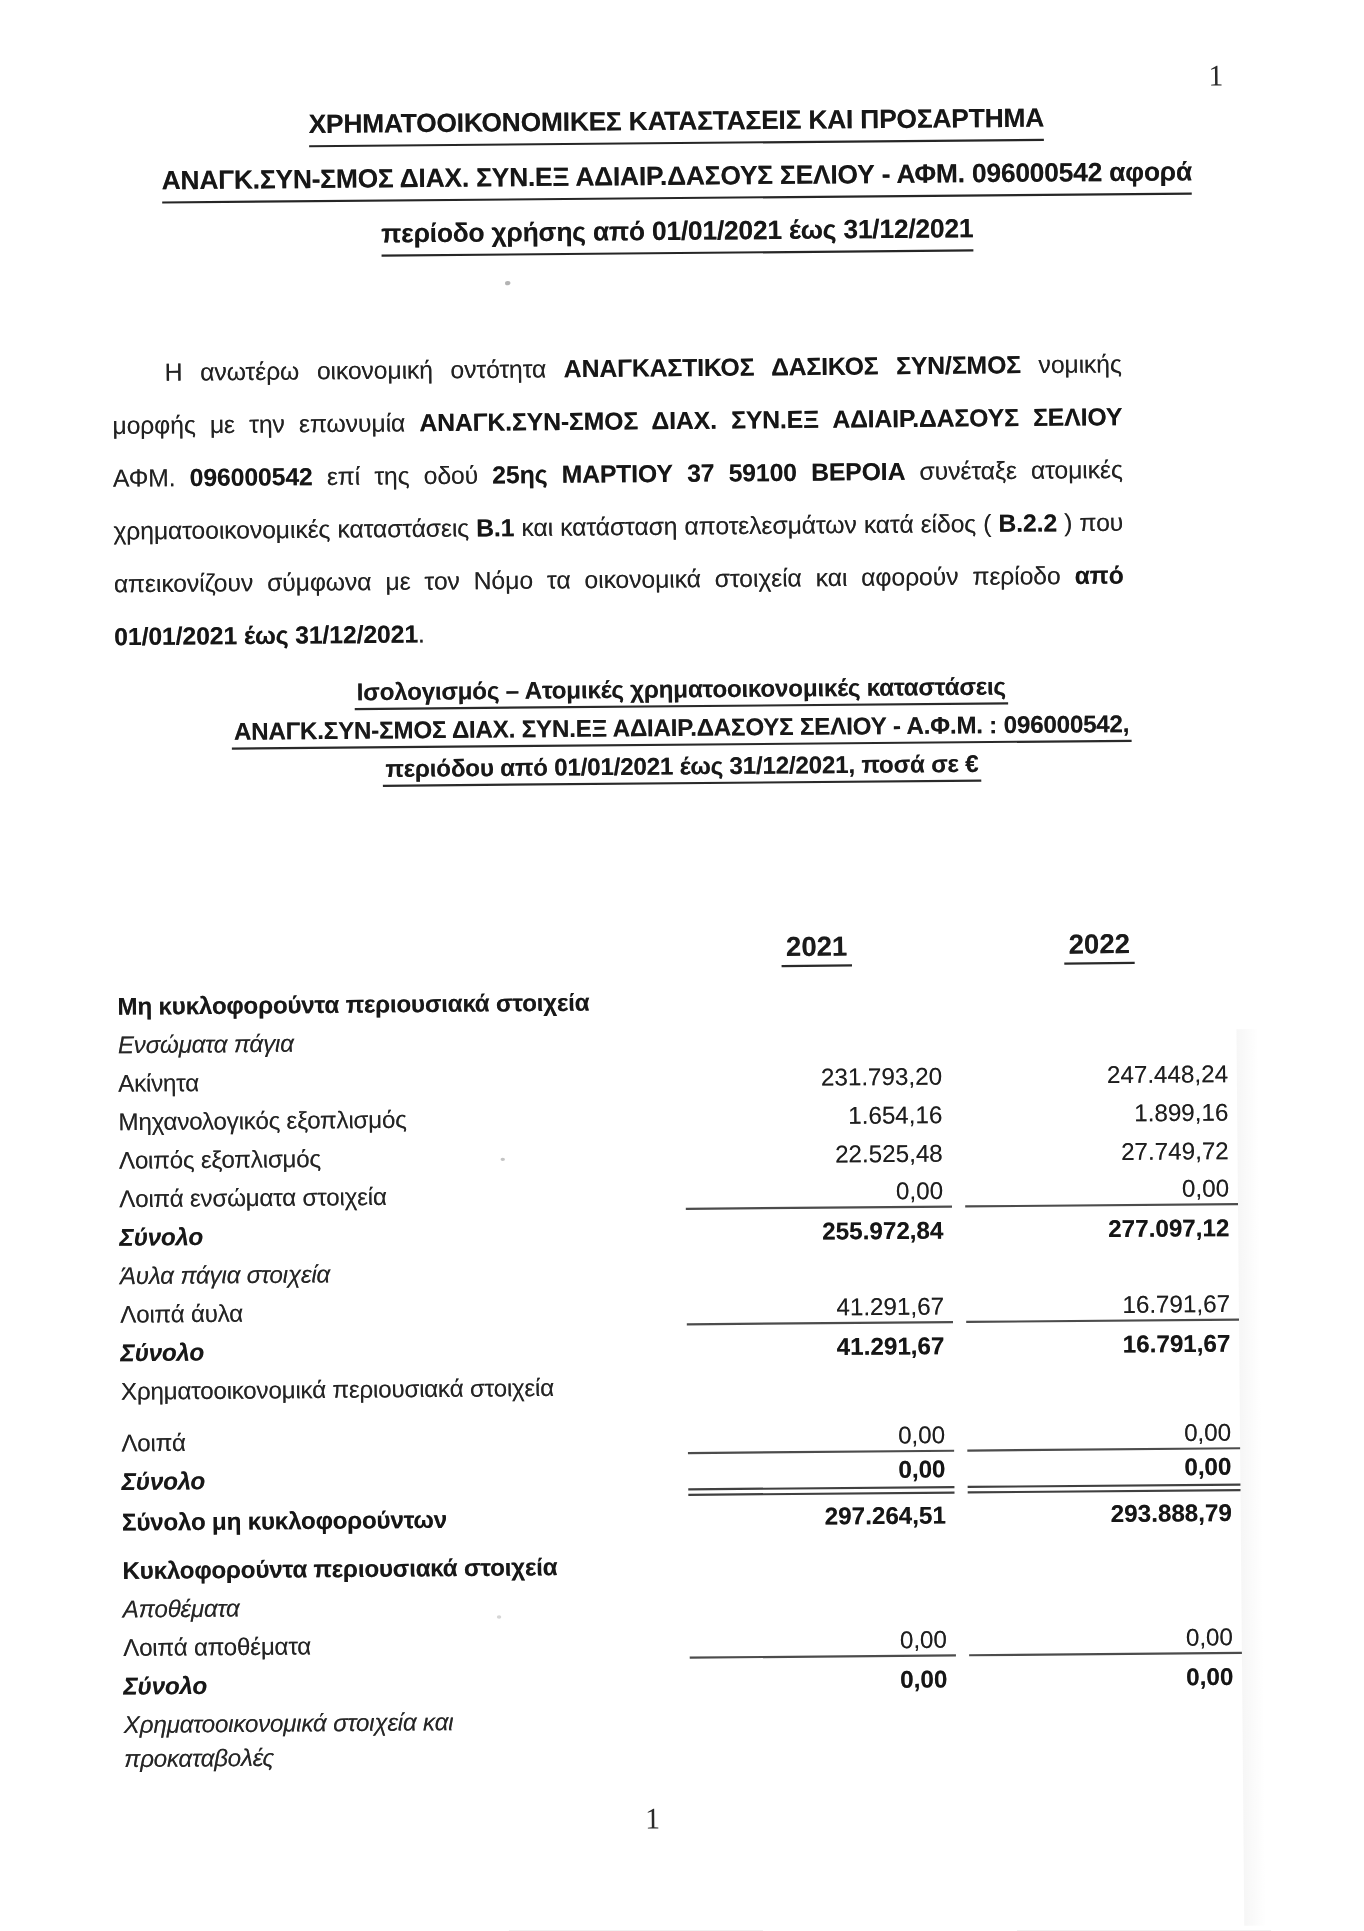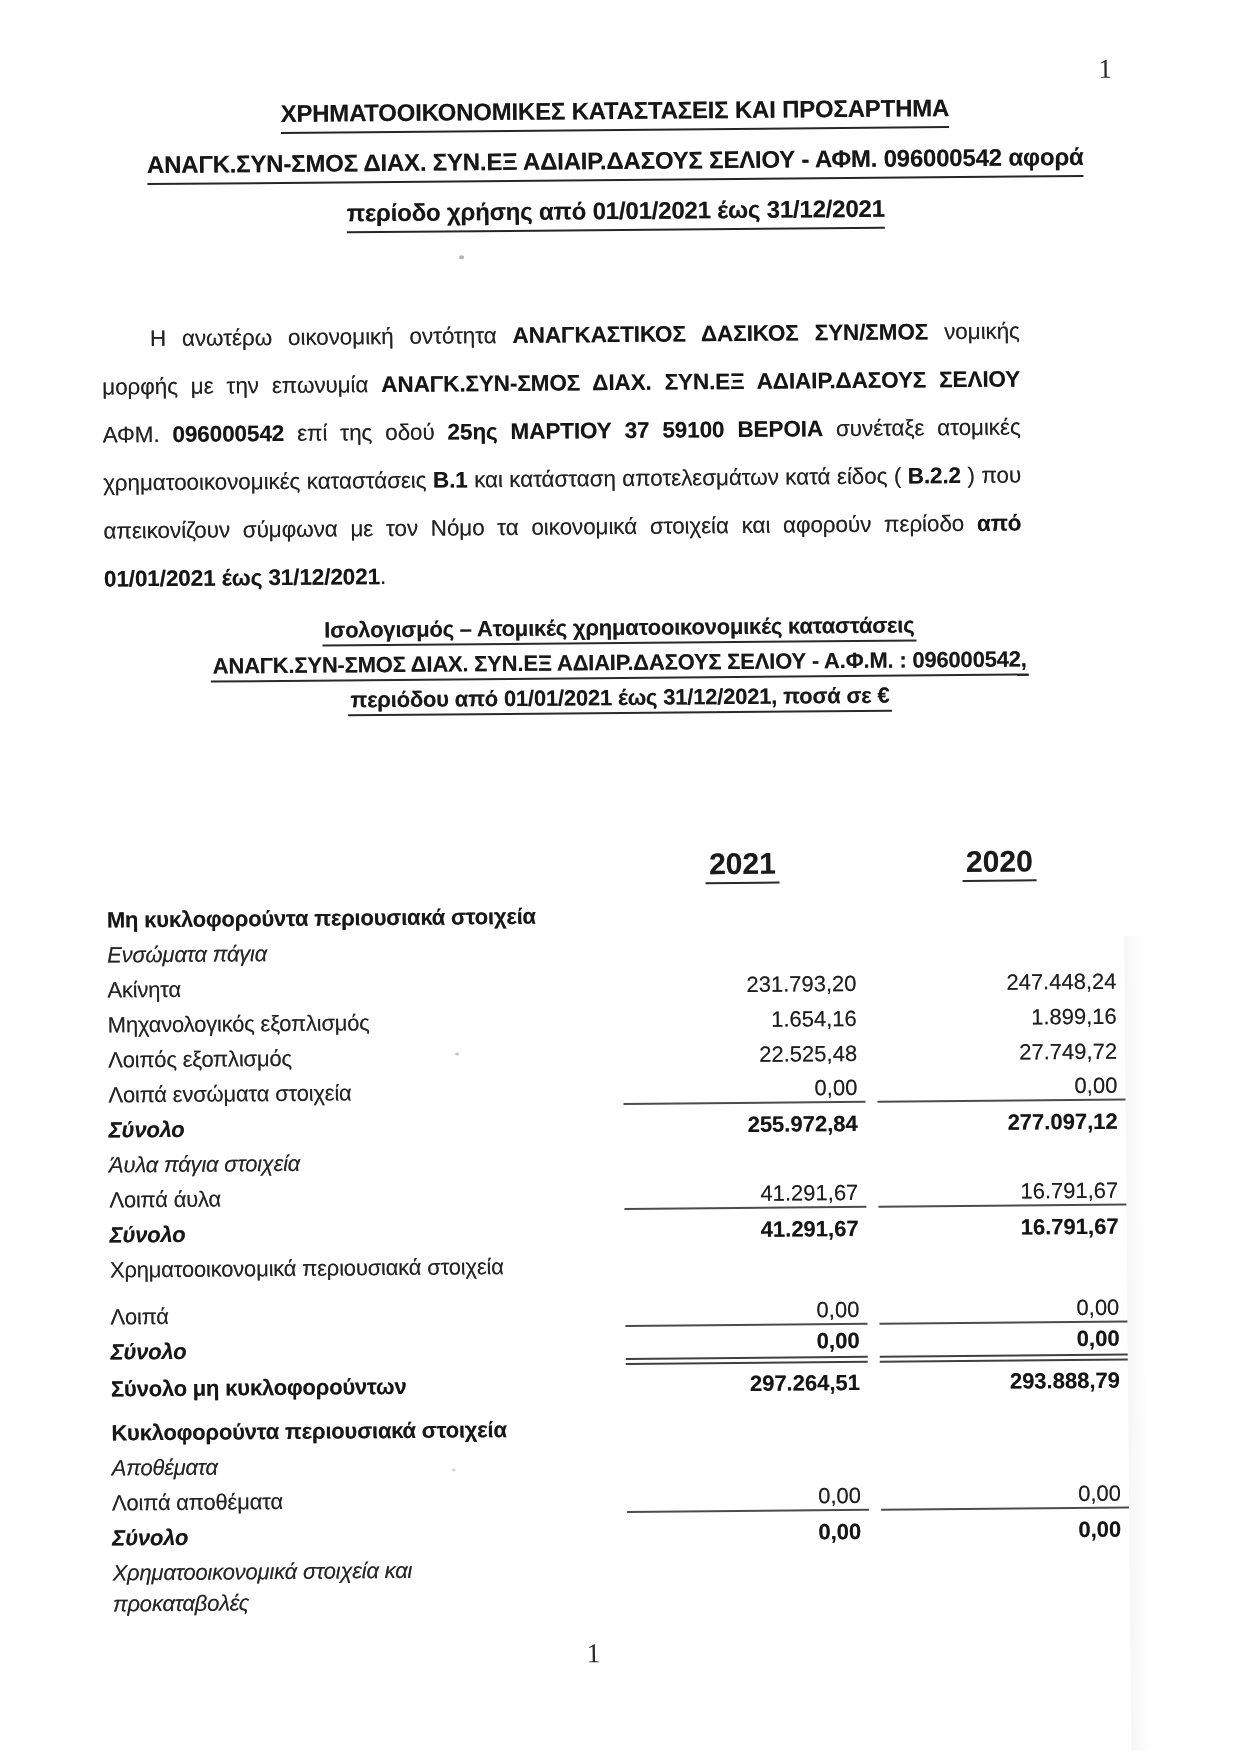--- a/index.html
+++ b/index.html
@@ -39,21 +39,21 @@
   .heading .hline span{
     display:inline-block;font-size:22px;font-weight:bold;letter-spacing:-0.2px;
     color:#191919;border-bottom:2px solid #2a2a2a;padding:0 2px 1px 2px;line-height:27px;
   }
 
   
   .btable{position:absolute;top:848px;left:105px;width:1020px;}
   .thead{display:grid;grid-template-columns:515px 242px 12px 248px;margin-bottom:13px;}
   .thead .ycell{text-align:center;}
   .thead .ycell span{
-    display:inline-block;font-size:30px;font-weight:bold;color:#1b1b1b;
+    display:inline-block;font-size:25px;font-weight:bold;color:#1b1b1b;
     border-bottom:2.5px solid #2a2a2a;padding:0 4px 1px 4px;
   }
   .trow{display:grid;grid-template-columns:515px 242px 12px 248px;min-height:35px;align-items:center;}
   .lab{font-size:22px;letter-spacing:-0.2px;}
   .amt{font-size:22px;text-align:right;padding-right:8px;white-space:nowrap;}
   .r-section .lab{font-weight:bold;color:#181818;}
   .r-group .lab{font-style:italic;color:#262626;}
   .r-plain .lab{color:#242424;}
   .r-item .lab{color:#242424;}
   .r-total .lab{font-weight:bold;font-style:italic;color:#181818;}
@@ -97,21 +97,21 @@
       <div class="hline"><span>Ισολογισμός – Ατομικές χρηματοοικονομικές καταστάσεις</span></div>
       <div class="hline"><span>ΑΝΑΓΚ.ΣΥΝ-ΣΜΟΣ ΔΙΑΧ. ΣΥΝ.ΕΞ ΑΔΙΑΙΡ.ΔΑΣΟΥΣ ΣΕΛΙΟΥ - Α.Φ.Μ. : 096000542,</span></div>
       <div class="hline"><span>περιόδου από 01/01/2021 έως 31/12/2021, ποσά σε €</span></div>
     </div>
 
     <div class="btable soft">
       <div class="thead">
         <div></div>
         <div class="ycell"><span>2021</span></div>
         <div></div>
-        <div class="ycell"><span>2020</span></div>
+        <div class="ycell"><span>2022</span></div>
       </div>
       <div>
           <div class="trow r-section">
             <div class="lab">Μη κυκλοφορούντα περιουσιακά στοιχεία</div>
             <div class="amt"></div>
             <div class="gapcol"></div>
             <div class="amt"></div>
           </div>
           <div class="trow r-group">
             <div class="lab">Ενσώματα πάγια</div>

